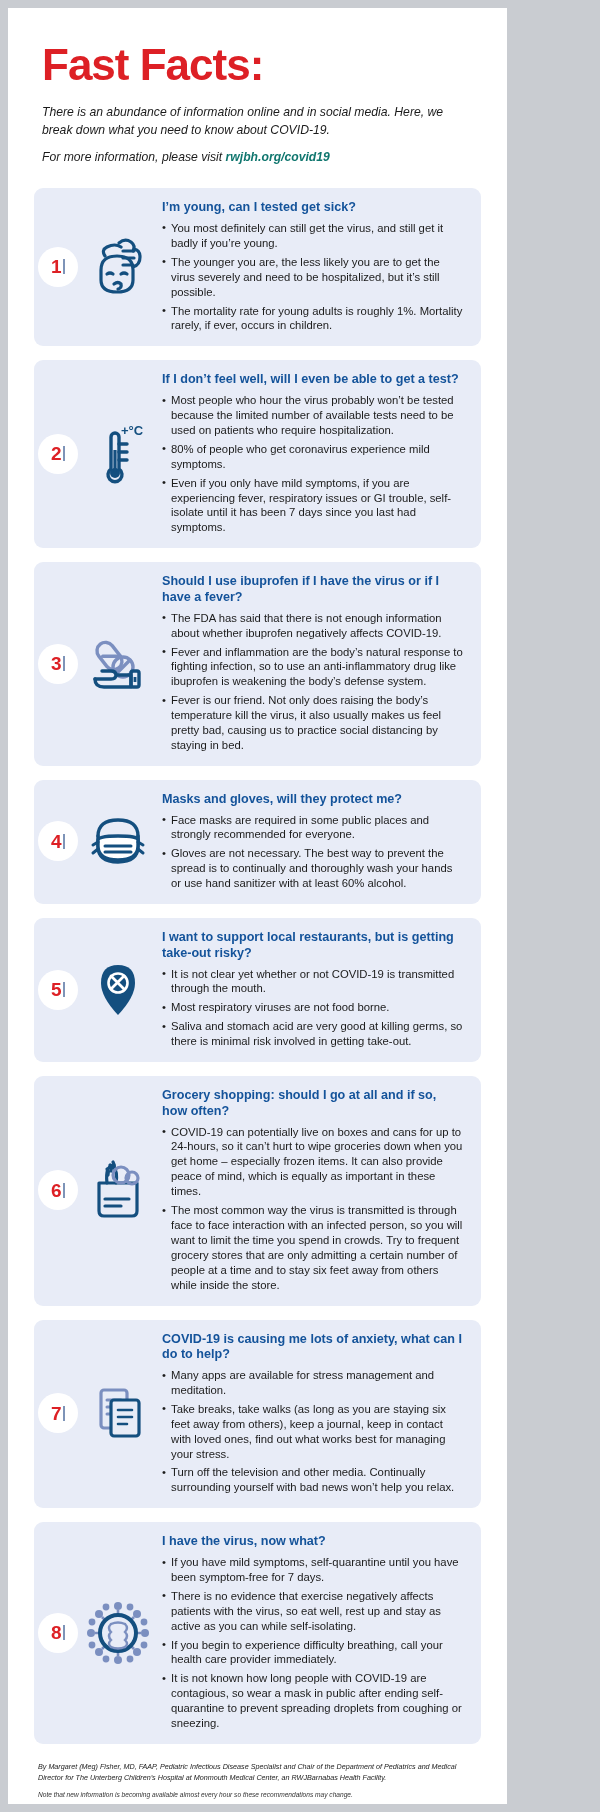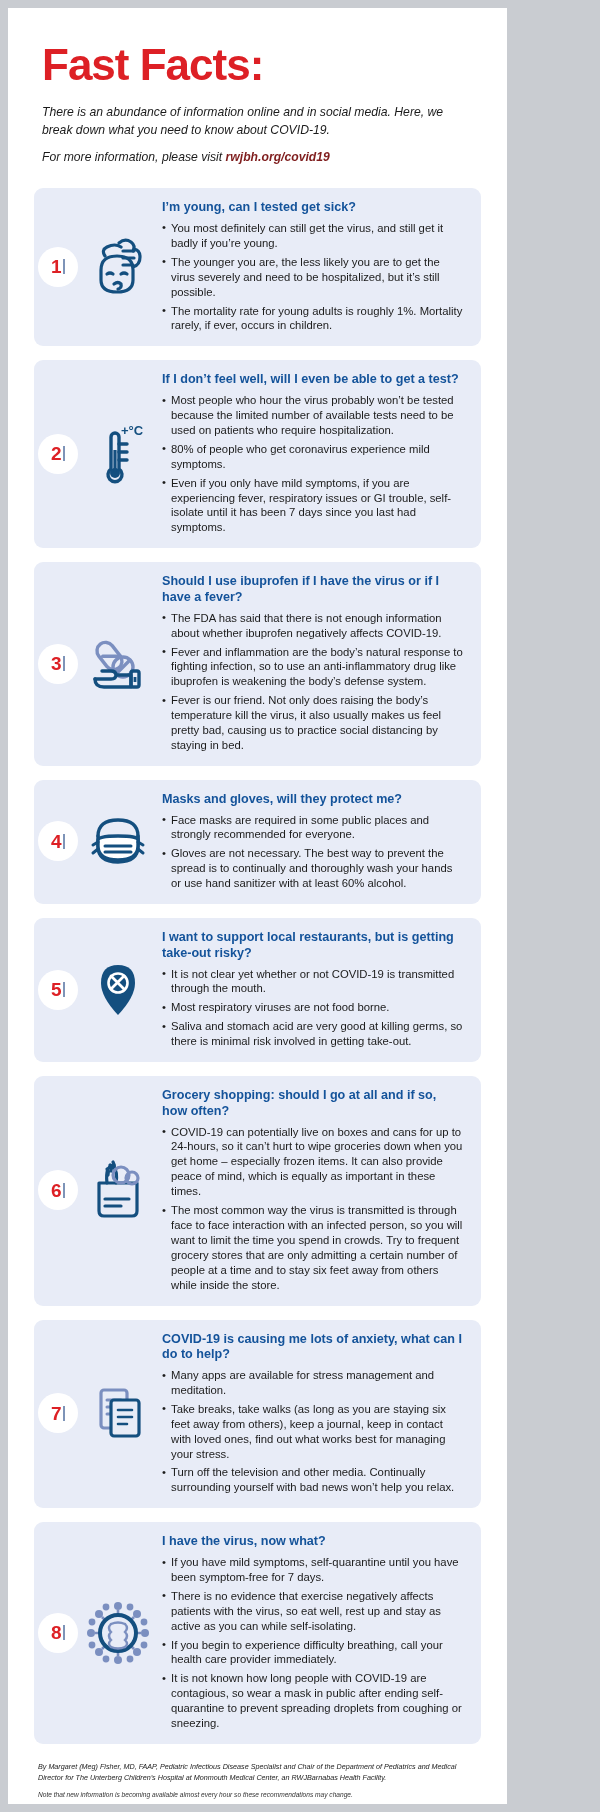--- a/index.html
+++ b/index.html
@@ -33,21 +33,21 @@
   }
 
   .intro {
     margin-top: 16px;
     font-size: 12.2px;
     line-height: 1.45;
     color: #1b1b1b;
     font-style: italic;
   }
   .intro-line2 { margin-top: 9px; }
-  .link { color: #7f1d1d; font-weight: bold; }
+  .link { color: #0f766e; font-weight: bold; }
 
   
   .cards { margin-top: 22px; padding: 0 26px; }
 
   .card {
     position: relative;
     background: #e8ecf7;
     border-radius: 9px;
     margin-bottom: 14px;
     padding: 12px 14px 13px 0;

